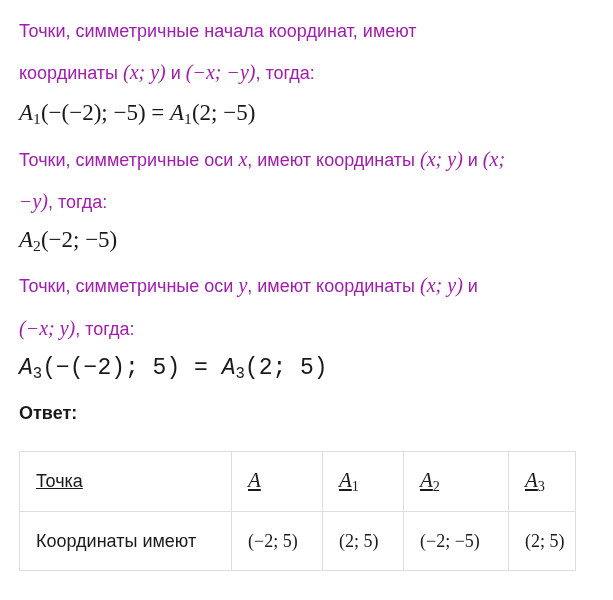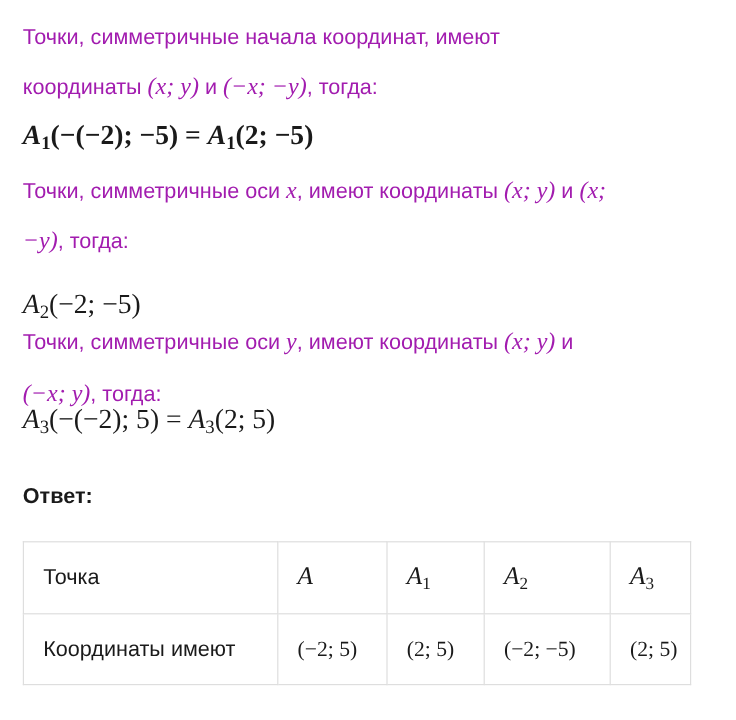--- a/index.html
+++ b/index.html
@@ -22,58 +22,58 @@
     .eq sub, .cell sub { font-size: 0.68em; vertical-align: -0.25em; font-style: normal; }
     .answer { position: absolute; left: 0; top: 402px; font-size: 18px; font-weight: bold; line-height: 22px; }
     table.t {
       position: absolute; left: 19px; top: 451px; border-collapse: collapse;
       border: 1px solid #dedede;
     }
     table.t td {
       border: 1px solid #dedede; height: 59px; padding: 0 0 0 16px; vertical-align: middle;
       font-size: 18px; white-space: nowrap;
     }
-    table.t tr.r1 td { height: 59px; }
+    table.t tr.r1 td { height: 59px; text-decoration: underline; }
     table.t tr.r2 td { height: 58px; }
     .lbl { font-family: "Liberation Sans", "DejaVu Sans", sans-serif; font-size: 18px; }
     .cell { font-family: "Liberation Serif", "DejaVu Serif", serif; font-size: 20px; }
     .cell.ital { font-style: italic; font-size: 21px; }
   </style>
 </head>
 <body>
 
 <div class="content">
 
   <div class="p" style="top:20px;">
     <span>Точки, симметричные начала координат, имеют</span>
   </div>
   <div class="p" style="top:61px;">
     <span>координаты </span><span class="m mi">(x; y)</span><span> и </span><span class="m mi">(−x; −y)</span><span>, тогда:</span>
   </div>
-  <div class="eq" style="top:99px;font-weight:bold;">
+  <div class="eq" style="top:99px;">
     <span class="mi">A</span><sub>1</sub><span>(−(−2); −5) = </span><span class="mi">A</span><sub>1</sub><span>(2; −5)</span>
   </div>
 
   <div class="p" style="top:148px;">
     <span>Точки, симметричные оси </span><span class="m mi">x</span><span>, имеют координаты </span><span class="m mi">(x; y)</span><span> и </span><span class="m mi">(x;</span>
   </div>
   <div class="p" style="top:190px;">
     <span class="m mi">−y)</span><span>, тогда:</span>
   </div>
-  <div class="eq" style="top:240px;">
+  <div class="eq" style="top:226px;">
     <span class="mi">A</span><sub>2</sub><span>(−2; −5)</span>
   </div>
 
   <div class="p" style="top:274px;">
     <span>Точки, симметричные оси </span><span class="m mi">y</span><span>, имеют координаты </span><span class="m mi">(x; y)</span><span> и</span>
   </div>
   <div class="p" style="top:317px;">
     <span class="m mi">(−x; y)</span><span>, тогда:</span>
   </div>
-  <div class="eq" style="top:336px;">
+  <div class="eq" style="top:354px;font-family:Liberation Mono, monospace;">
     <span class="mi">A</span><sub>3</sub><span>(−(−2); 5) = </span><span class="mi">A</span><sub>3</sub><span>(2; 5)</span>
   </div>
 
   <div class="answer">Ответ:</div>
 </div>
 
 <table class="t">
   <tbody>
       <tr class="r1">
     <td style="width:195px;" class="lbl">Точка</td>

